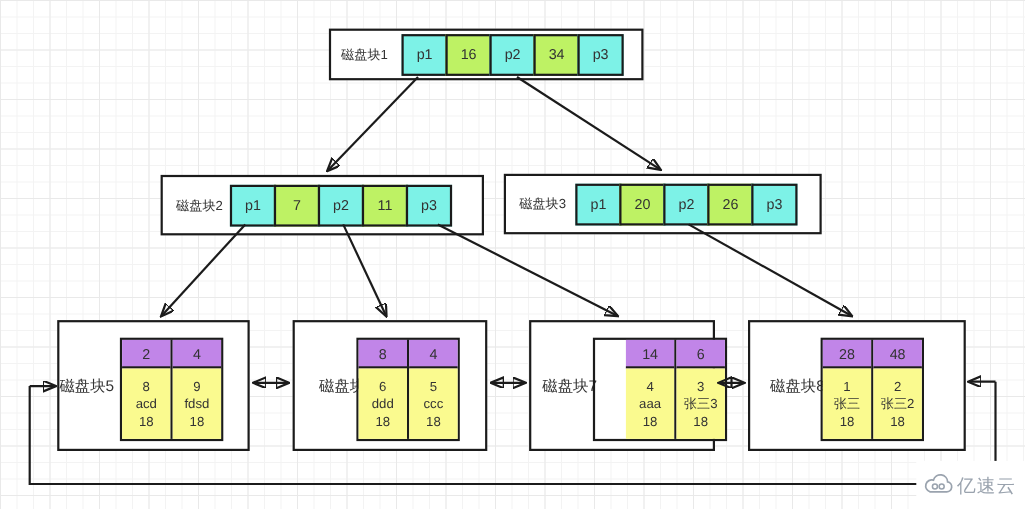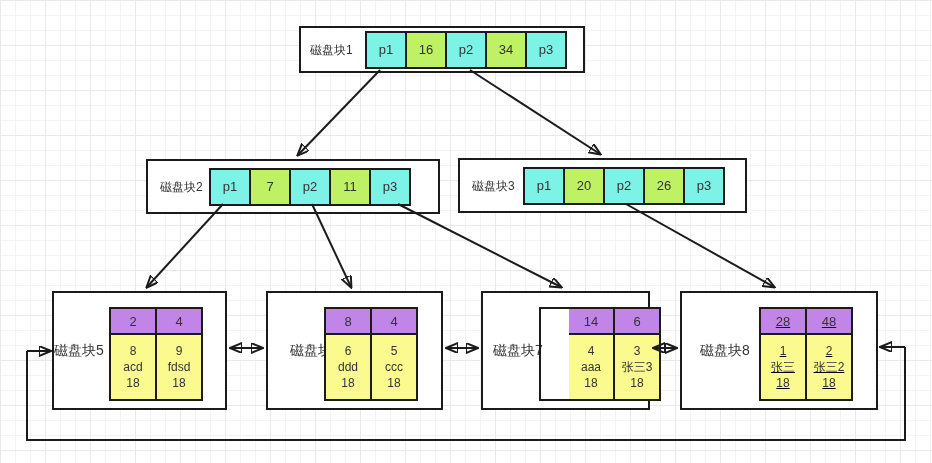--- a/index.html
+++ b/index.html
@@ -56,21 +56,21 @@
     font-size:13px;color:#333;
   }
   .lbody{
     height:64px;background:#fafa8f;display:flex;flex-direction:column;
     align-items:center;justify-content:center;
     font-size:12px;line-height:1.35;color:#333;text-align:center;
   }
   #b5{left:52px;width:175px;}  #b5 .llabel{left:0;}  #b5 .ltable{left:55px;}
   #b6{left:266px;width:177px;} #b6 .llabel{left:22px;} #b6 .ltable{left:56px;}
   #b7{left:481px;width:169px;} #b7 .llabel{left:10px;} #b7 .ltable{left:56px;padding-left:28px;}
-  #b8{left:680px;width:198px;} #b8 .llabel{left:18px;} #b8 .ltable{left:77px;text-decoration:underline;}
+  #b8{left:680px;width:198px;} #b8 .llabel{left:18px;} #b8 .ltable{left:64px;}
   
   #arrows{position:absolute;left:0;top:0;width:932px;height:463px;pointer-events:none;}
   #arrows line,#arrows path{stroke:#1b1b1b;stroke-width:2;fill:none;}
   
   #wm{
     position:absolute;left:833px;top:419px;width:99px;height:44px;
     background:#fff;display:flex;align-items:center;
   }
   #wm svg{margin-left:6px;}
   #wm .wmtext{font-size:17px;color:#9aa3ae;margin-left:3px;letter-spacing:1px;}
@@ -219,14 +219,22 @@
     <line x1="398" y1="204" x2="561" y2="287" marker-end="url(#ah)"></line>
     <line x1="626" y1="204" x2="774" y2="287" marker-end="url(#ah)"></line>
     <line x1="231" y1="348" x2="262" y2="348" marker-start="url(#ahs)" marker-end="url(#ah)"></line>
     <line x1="447" y1="348" x2="477" y2="348" marker-start="url(#ahs)" marker-end="url(#ah)"></line>
     <line x1="654" y1="348" x2="676" y2="348" marker-start="url(#ahs)" marker-end="url(#ah)"></line>
     <path d="M905,347 L905,440 L27,440 L27,351"></path>
     <line x1="905" y1="347" x2="881" y2="347" marker-end="url(#ah)"></line>
     <line x1="27" y1="351" x2="50" y2="351" marker-end="url(#ah)"></line>
   </svg>
 
+  <div id="wm">
+    <svg width="28" height="22" viewBox="0 0 32 24">
+      <path d="M24.5,19 a5.2,5.2 0 0 0 1.2,-10.3 A7.5,7.5 0 0 0 11,6.8 A6.3,6.3 0 0 0 7.5,19 Z" fill="none" stroke="#9aa3ae" stroke-width="1.8"></path>
+      <circle cx="12.5" cy="13.5" r="2.6" fill="none" stroke="#9aa3ae" stroke-width="1.6"></circle>
+      <circle cx="19.5" cy="13.5" r="2.6" fill="none" stroke="#9aa3ae" stroke-width="1.6"></circle>
+    </svg>
+    <span class="wmtext">亿速云</span>
+  </div>
 
 </div>
 
 </body></html>

